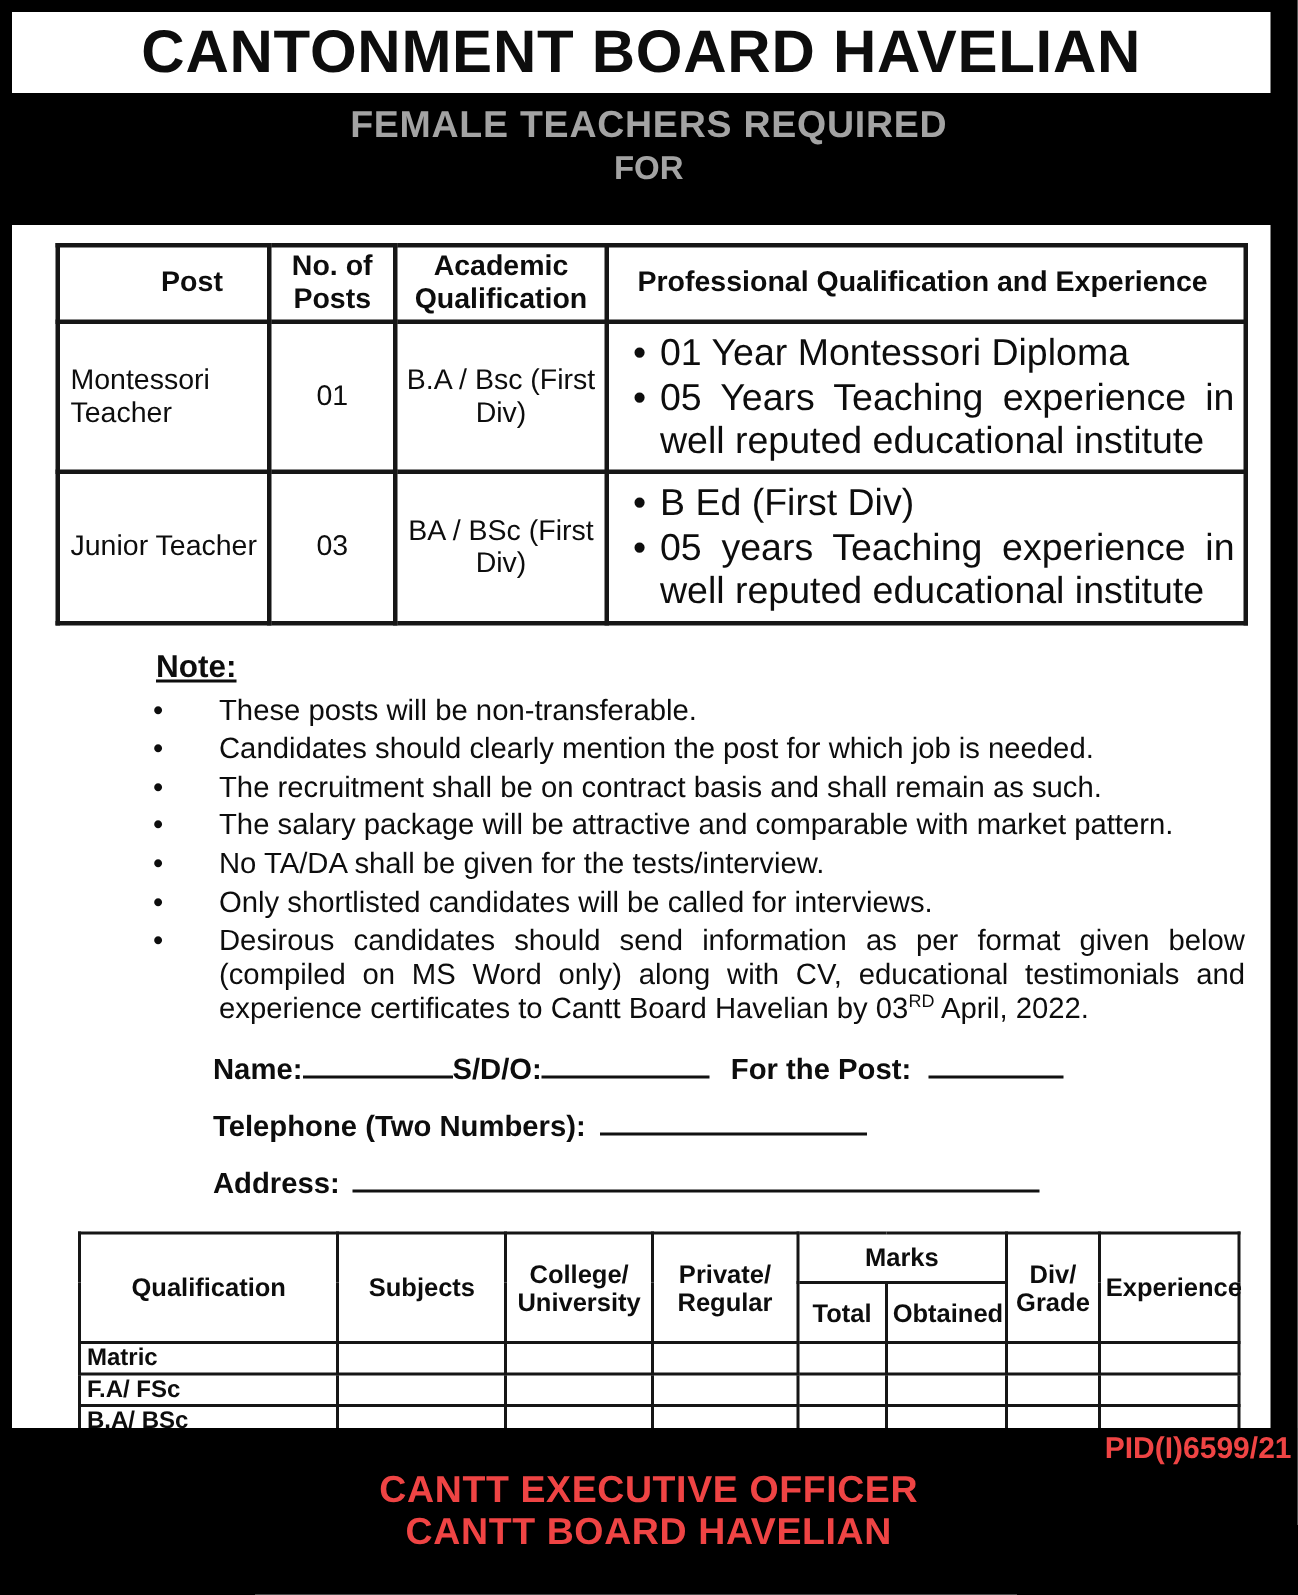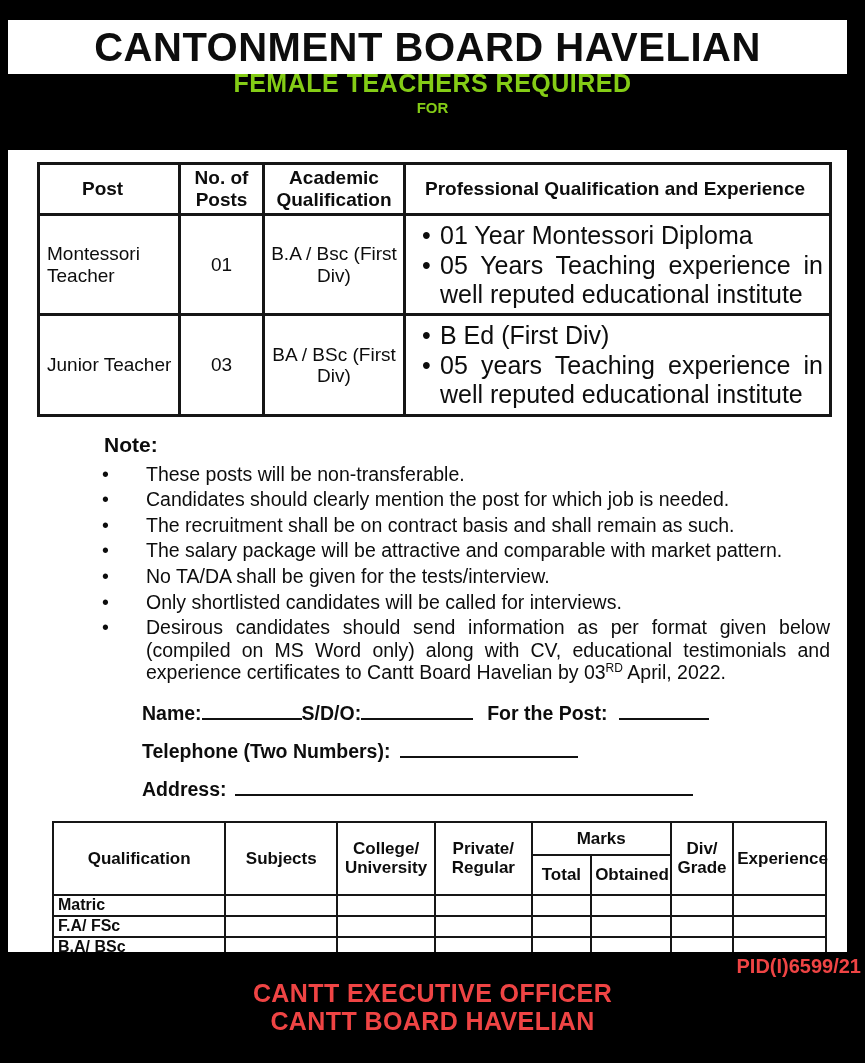--- a/index.html
+++ b/index.html
@@ -10,61 +10,61 @@
     background: #000;
     margin: 0 auto;
     font-family: "Liberation Sans", sans-serif;
     color: #0d0d0d;
     overflow: hidden;
   }
   
   .title-band {
     position: absolute; top: 8px; left: 8px; width: 839px; height: 54px;
     background: #fff;
-    display: flex; align-items: center; justify-content: center; margin-top: 12px;
+    display: flex; align-items: center; justify-content: center;
   }
   .main-title {
     font-size: 40px; font-weight: bold; white-space: nowrap; letter-spacing: 0.5px;
   }
   .banner {
     position: absolute; top: 62px; left: 0; width: 865px; height: 88px;
-    color: #84cc16; text-align: center;
+    color: #a3a3a3; text-align: center;
   }
   .banner-line1 { font-size: 25px; font-weight: bold; margin-top: 7px; letter-spacing: 0.5px; }
-  .banner-line2 { font-size: 15px; font-weight: bold; margin-top: 1px; }
+  .banner-line2 { font-size: 22px; font-weight: bold; margin-top: 1px; }
   .banner-line3 { font-size: 22px; font-weight: bold; margin-top: 2px; letter-spacing: 0.3px; }
   
   .content {
     position: absolute; top: 150px; left: 8px; width: 839px; height: 802px;
     background: #fff; overflow: hidden;
   }
   
   table.posts {
     border-collapse: collapse; table-layout: fixed;
     margin: 12px 0 0 29px; width: 792px;
   }
   .posts th, .posts td { border: 3px solid #161616; padding: 2px 4px; vertical-align: middle; }
   .posts th { font-size: 19px; font-weight: bold; }
   .posts td { font-size: 19px; }
   .posts .hdr-row { height: 48px; }
   .posts .data-row { height: 72px; }
-  .posts .col-post-h { text-align: left; padding-left: 42px; }
+  .posts .col-post-h { text-align: center; padding-left: 42px; }
   .posts .col-prof-h { text-align: left; padding-left: 19px; }
   .posts .cell-post { text-align: left; padding-left: 7px; line-height: 1.12; }
   .posts .cell-num, .posts .cell-acad { text-align: center; line-height: 1.12; }
   ul.prof { margin: 0; padding: 2px 2px 2px 0; list-style: none; }
   ul.prof li {
     position: relative; padding-left: 30px; font-size: 25px;
     line-height: 1.15; text-align: justify; margin: 1px 0;
   }
   ul.prof li::before { content: "\2022"; position: absolute; left: 12px; }
   
   .note { margin: 16px 0 0 88px; width: 734px; }
   .note-heading {
-    font-size: 21px; font-weight: bold; padding-left: 8px;
+    font-size: 21px; font-weight: bold; text-decoration: underline; padding-left: 8px;
   }
   .note ul { list-style: none; margin: 6px 0 0 0; padding: 0; }
   .note li {
     position: relative; padding-left: 50px; font-size: 19.5px;
     line-height: 1.16; margin-bottom: 3px;
   }
   .note li::before { content: "\2022"; position: absolute; left: 6px; }
   .note li.justify { text-align: justify; }
   .note sup { font-size: 12px; }
   

